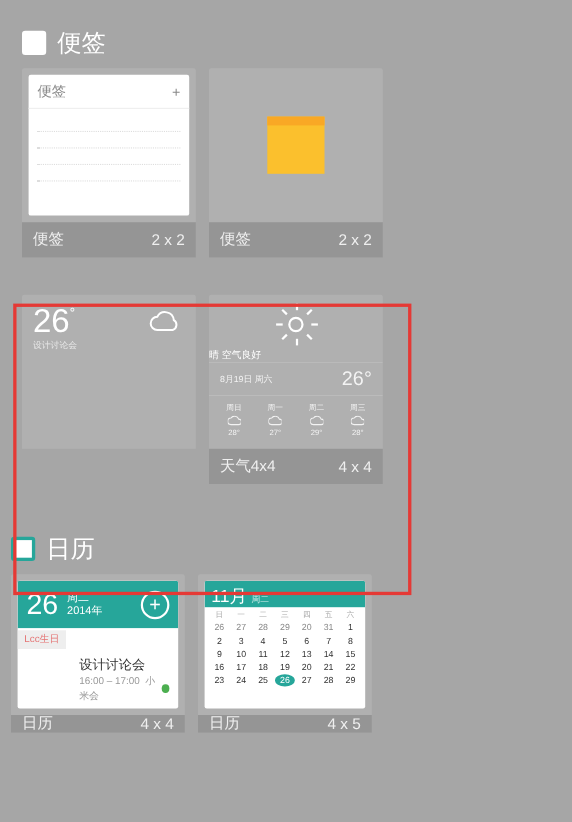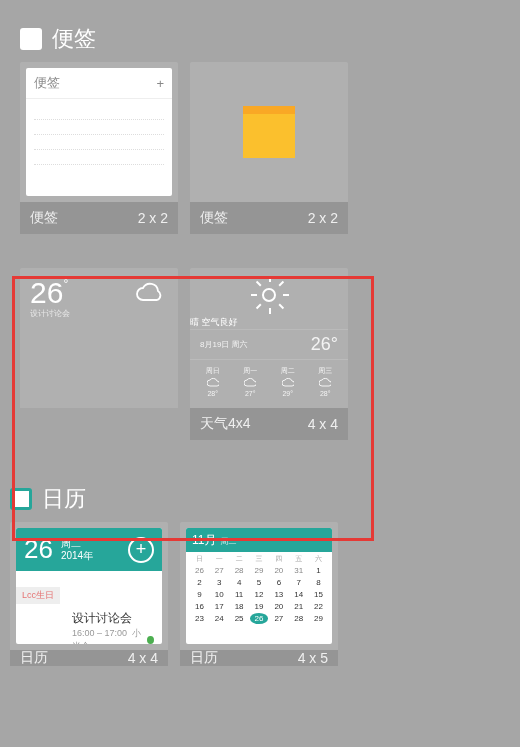--- a/index.html
+++ b/index.html
@@ -129,21 +129,21 @@
     background:#26a69a; color:#fff; display:flex; align-items:center;
     padding:6px 8px; gap:8px; height:44px;
   }
   .cal-date-big{font-size:26px;font-weight:300;}
   .cal-date-meta{font-size:10px;line-height:1.2;}
   .cal-add{
     width:26px;height:26px;border:2px solid #fff;border-radius:50%;
     margin-left:auto;display:flex;align-items:center;justify-content:center;
     font-size:18px;font-weight:300;
   }
-  .cal-tag{background:#eee;color:#e57373;font-size:9px;padding:2px 6px;margin-top:16px;align-self:flex-start;text-align:right;}
+  .cal-tag{background:#eee;color:#e57373;font-size:9px;padding:2px 6px;margin-top:2px;align-self:flex-start;text-align:right;}
   .cal-event{padding:6px 8px;margin-left:48px;}
   .cal-evt-title{font-size:12px;color:#333;}
   .cal-evt-sub{font-size:9px;color:#999;display:flex;justify-content:flex-start;align-items:center;}
   .dot{width:8px;height:8px;border-radius:50%;background:#4caf50;}
 
   .cal-month-head{
     background:#26a69a;color:#fff;padding:4px 6px;font-size:11px;display:flex;align-items:baseline;gap:4px;height:24px;
   }
   .cal-grid{display:grid;grid-template-columns:repeat(7,1fr);font-size:8px;text-align:center;padding:2px 4px 4px;gap:1px;}
   .cal-grid .hd{color:#aaa;font-size:7px;}
@@ -298,21 +298,21 @@
       </div>
       <div class="widget-footer partial">
         <span>日历</span>
         <span>4 x 4</span>
       </div>
     </div>
     <div class="widget-card">
       <div class="widget-preview" style="height:128px;">
         <div class="cal-box">
           <div class="cal-month-head">
-            <span style="font-size:12px;">11月</span>
+            <span style="font-size:16px;">11月</span>
             <span style="font-size:8px;opacity:.8;">周二</span>
           </div>
           <div class="cal-grid">
             <span class="hd">日</span>
               <span class="hd">一</span>
               <span class="hd">二</span>
               <span class="hd">三</span>
               <span class="hd">四</span>
               <span class="hd">五</span>
               <span class="hd">六</span>

